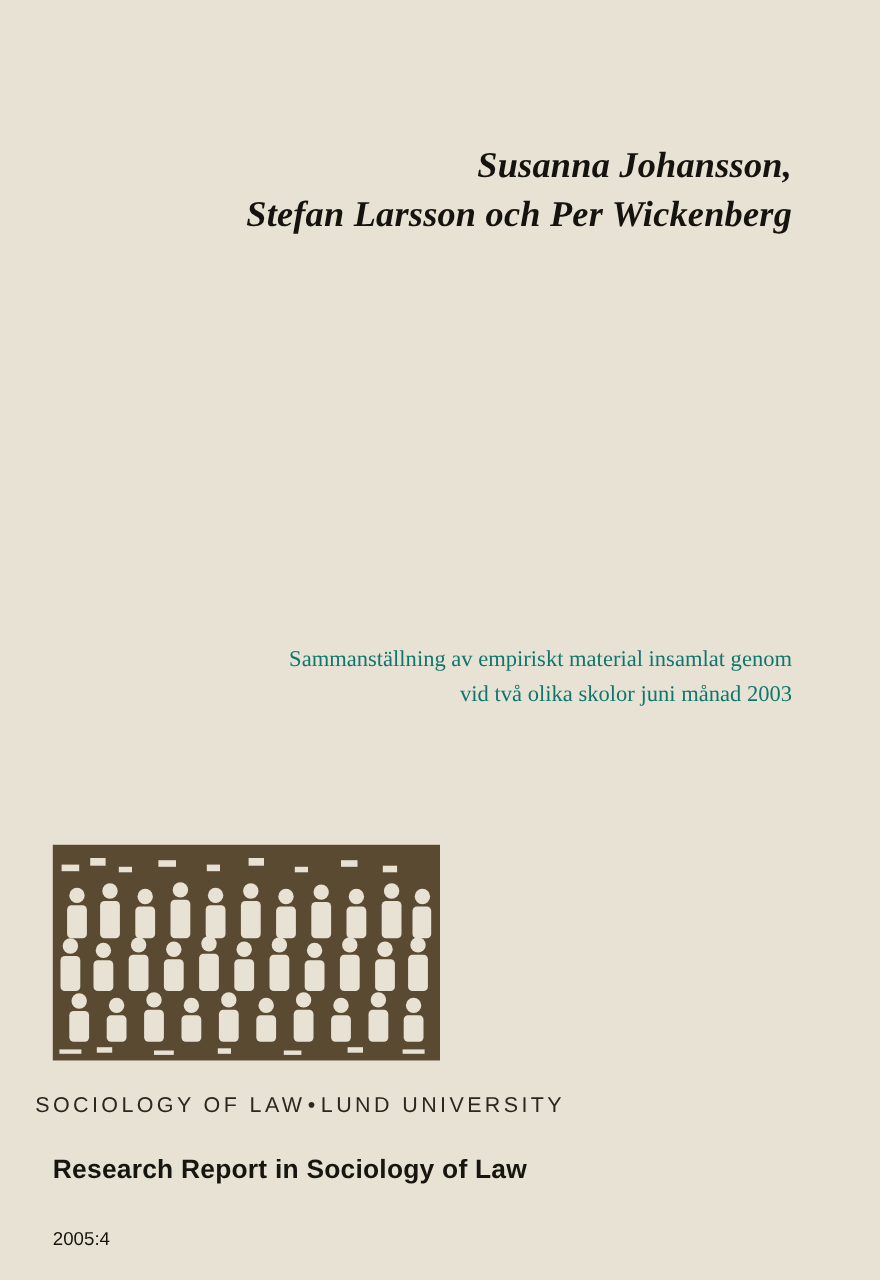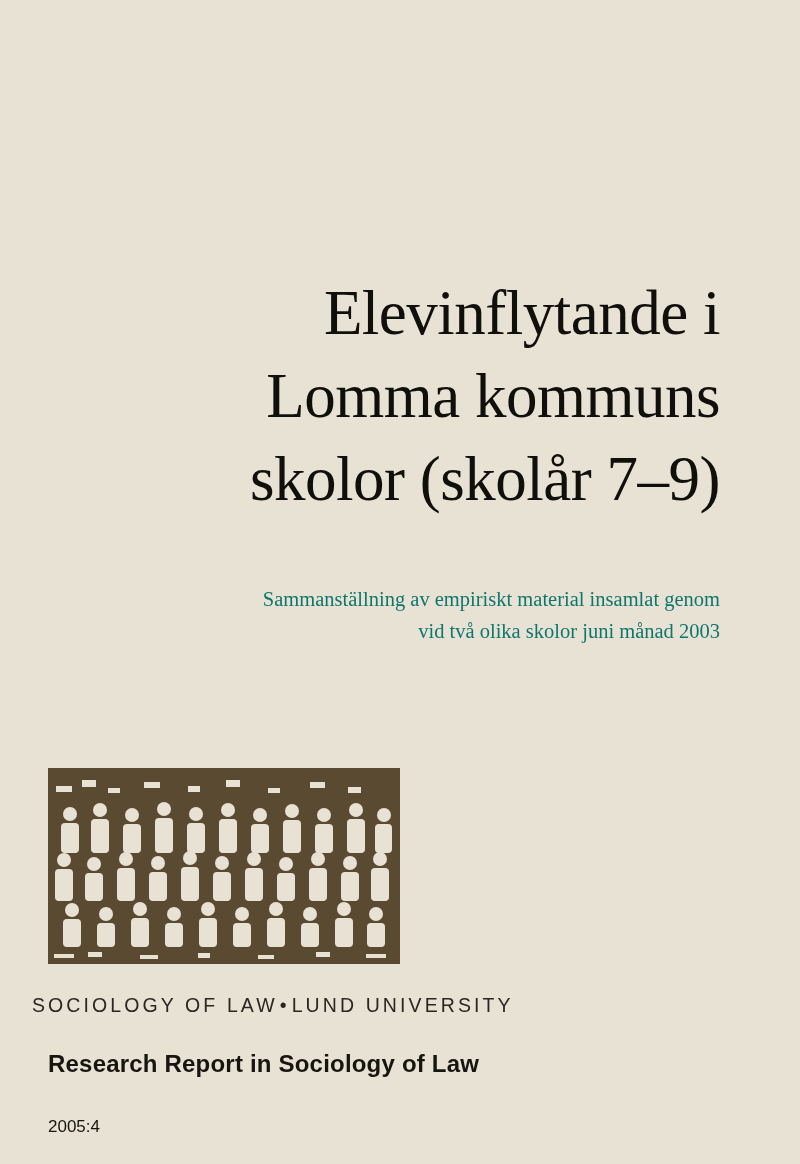--- a/index.html
+++ b/index.html
@@ -122,27 +122,24 @@
     white-space: nowrap;
     margin-top: 21px;
   }
 </style>
 </head>
 <body>
 
 <div class="cover">
 
   <div class="authors">
-  </div>
-
-  <div class="title">
-    <span class="line">Elevinflytande i</span>
-    <span class="line">Lomma kommuns</span>
-    <span class="line">skolor (skolår 7–9)</span>
-  </div>
+    <span class="line">Susanna Johansson,</span>
+    <span class="line">Stefan Larsson och Per Wickenberg</span>
+  </div>
+
 
   <div class="subtitle">
     <span class="line">Sammanställning av empiriskt material insamlat genom</span>
     <span class="line">vid två olika skolor juni månad 2003</span>
   </div>
 
   <div class="photo">
     <svg width="352" height="196" viewBox="0 0 352 196" xmlns="http://www.w3.org/2000/svg">
       <rect x="0" y="0" width="352" height="196" fill="#5b4a32"></rect>
       <g fill="#e8e2d4">

